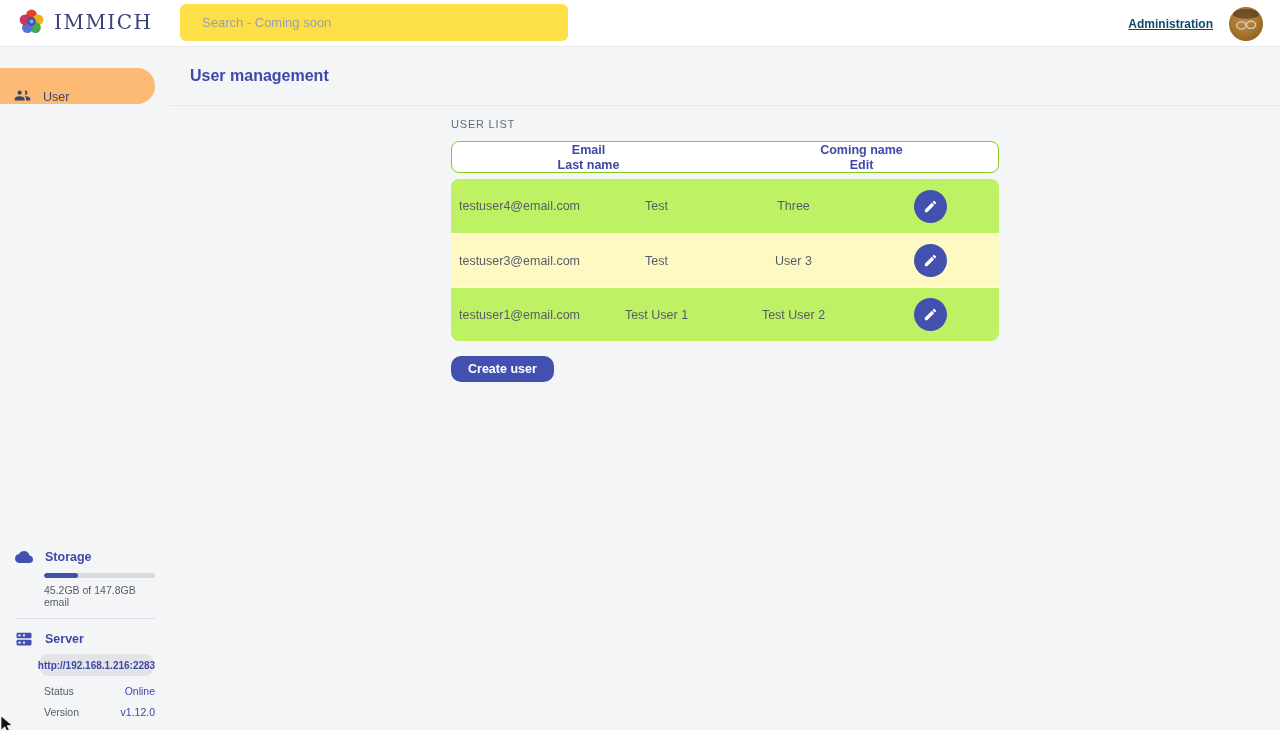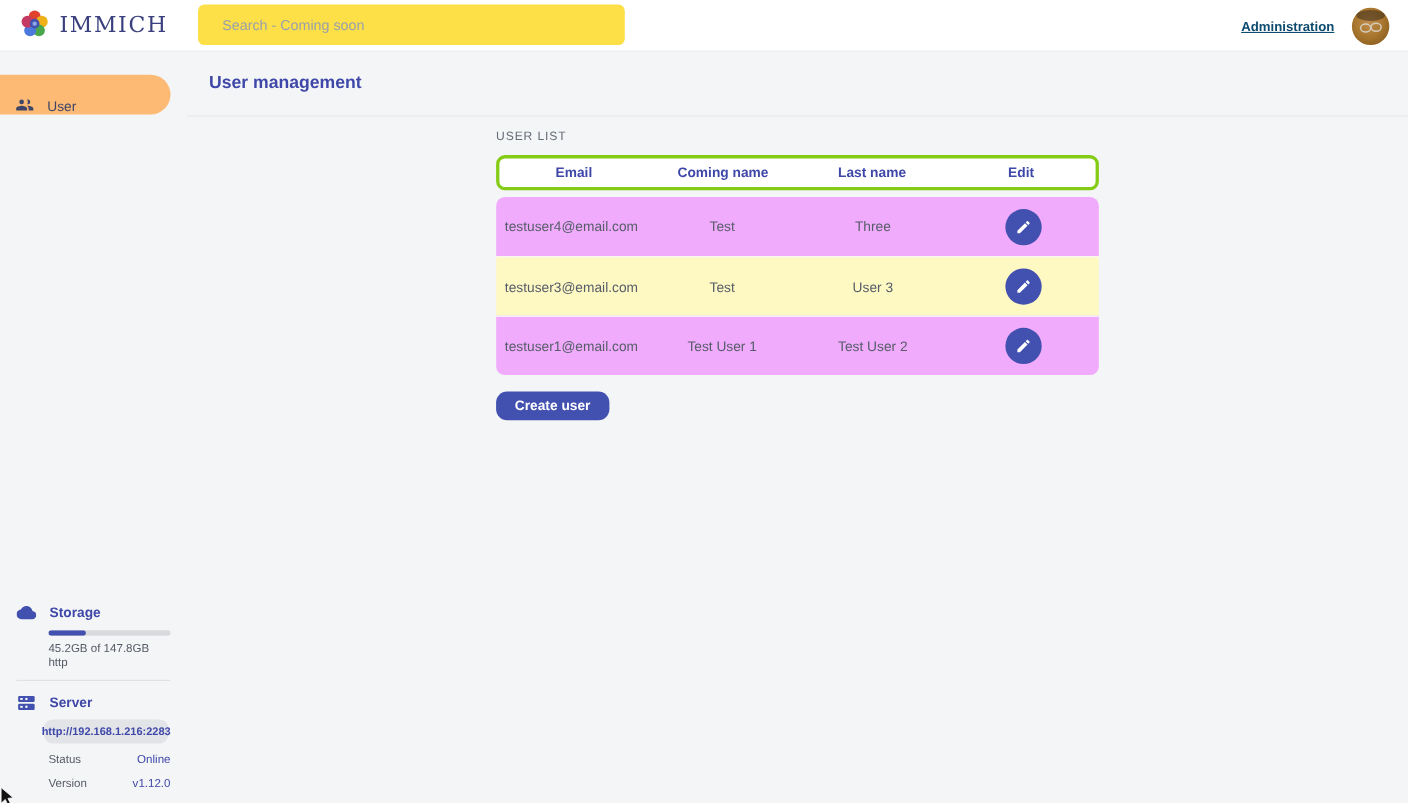--- a/index.html
+++ b/index.html
@@ -71,28 +71,28 @@
   .kv-value { font-size:10.5px; font-weight:normal; color:#3f48a8; }
 
   
   .main { position:absolute; top:47px; left:170px; right:0; bottom:0; }
   .page-title-bar { height:59px; border-bottom:1px solid #e5e7eb; display:flex; align-items:center; padding-left:20px; }
   .page-title { font-size:16px; font-weight:bold; color:#3f48a8; }
   .content { width:548px; margin:0 auto; padding-top:12px; }
   .section-label { font-size:11px; letter-spacing:0.8px; color:#666d78; margin-bottom:11px; font-weight:500; }
 
   .table-head {
-    display:grid; grid-template-columns:repeat(4,1fr); height:32px;
-    background:#ffffff; border:3px solid #84cc16; border-radius:8px;
+    display:grid; grid-template-columns:repeat(2,1fr); height:32px;
+    background:#ffffff; border:1px solid #84cc16; border-radius:8px;
     align-items:center; margin-bottom:6px;
   }
   .th { text-align:center; font-size:12.5px; font-weight:bold; color:#3f48a8; }
   .table-body { border-radius:8px; overflow:hidden; }
   .tr { display:grid; grid-template-columns:repeat(4,1fr); height:54px; align-items:center; }
-  .tr.odd { background:#f0abfc; }
+  .tr.odd { background:#bef264; }
   .tr.even { background:#fef9c3; }
   .tr + .tr { border-top:1px solid #f9fafb; }
   .td { text-align:center; font-size:12.5px; color:#565d69; }
   .edit-btn {
     width:33px; height:33px; border-radius:50%; background:#4250af; border:none;
     margin:0 auto; display:flex; align-items:center; justify-content:center; cursor:pointer;
   }
   .edit-btn svg { width:15px; height:15px; }
 
   .create-btn {
@@ -152,21 +152,21 @@
     <div class="side-sec-head">
       <svg class="side-sec-icon" viewBox="0 0 24 24">
         <path fill="#4250af" d="M19.35,10.04C18.67,6.59 15.64,4 12,4C9.11,4 6.6,5.64 5.35,8.04C2.34,8.36 0,10.91 0,14A6,6 0 0,0 6,20H19A5,5 0 0,0 24,15C24,12.36 21.95,10.22 19.35,10.04Z"></path>
       </svg>
       <span class="side-sec-title">Storage</span>
     </div>
     <div class="storage-body">
       <div class="progress-track">
         <div class="progress-fill" id="storage-fill" style="width: 30.6%;"></div>
       </div>
-      <div class="storage-caption">45.2GB of 147.8GB http</div>
+      <div class="storage-caption">45.2GB of 147.8GB email</div>
     </div>
 
     <hr class="side-divider">
 
     <div class="side-sec-head">
       <svg class="side-sec-icon" viewBox="0 0 24 24">
         <g fill="#4250af">
           <rect x="2" y="3.5" width="20" height="7.5" rx="1.5"></rect>
           <rect x="2" y="13" width="20" height="7.5" rx="1.5"></rect>
         </g>

